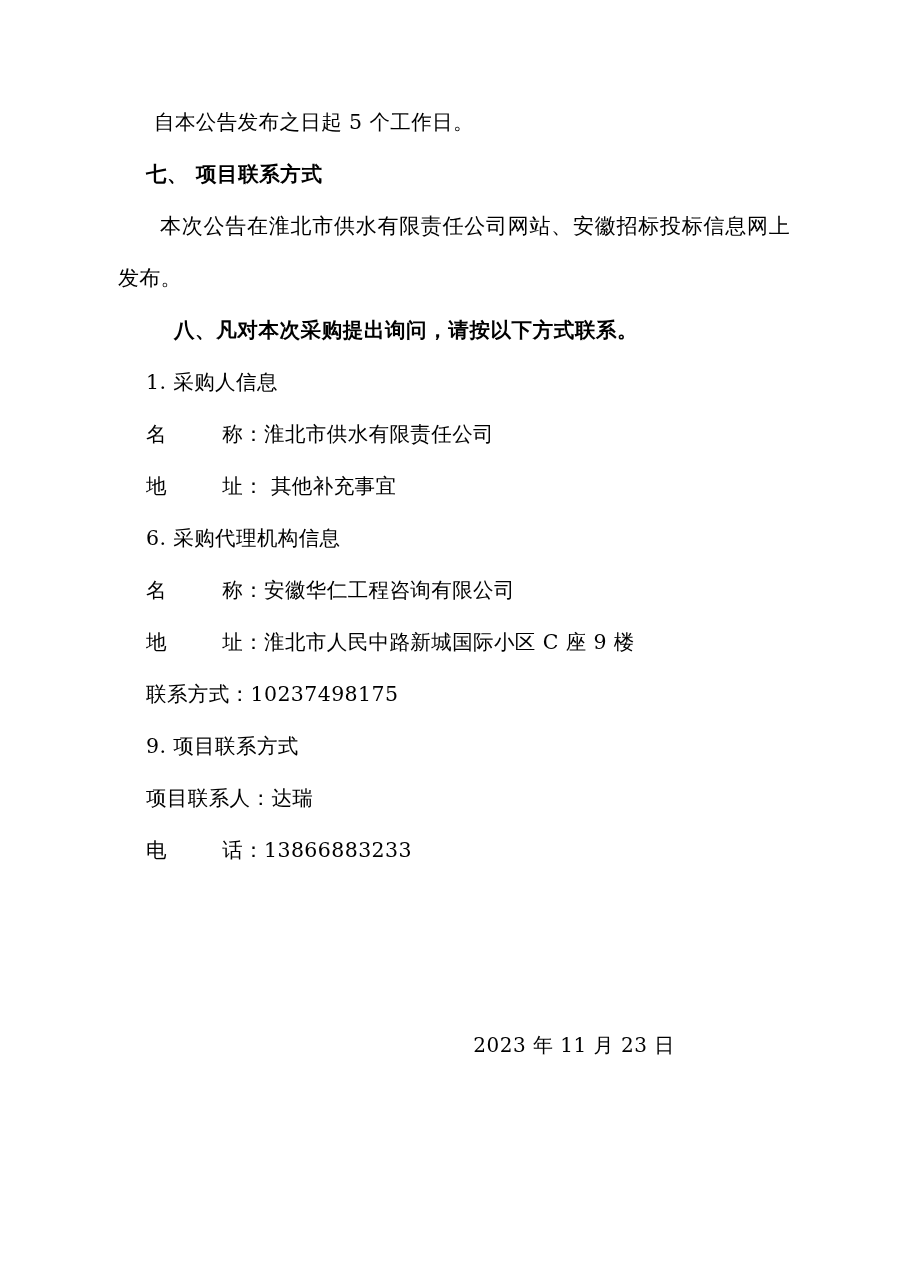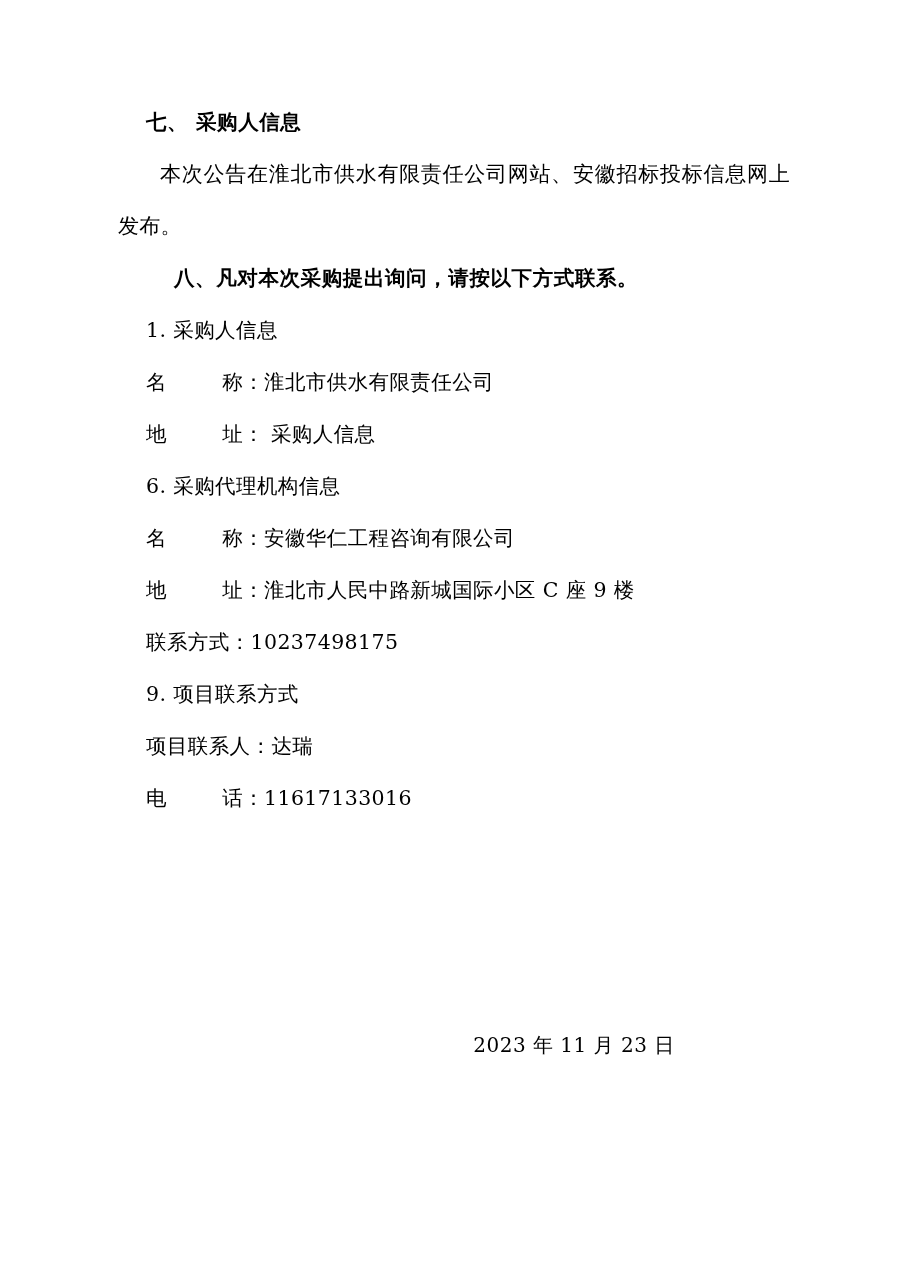--- a/index.html
+++ b/index.html
@@ -67,37 +67,38 @@
     letter-spacing: 0.5px;
   }
 </style>
 </head>
 <body>
 
 <div class="page">
 
   <div class="content">
 
+    <div class="line indent1">自本公告发布之日起 5 个工作日。</div>
 
-    <div class="heading indent2">七、 采购人信息</div>
+    <div class="heading indent2">七、 项目联系方式</div>
 
     <div class="body-flow">本次公告在淮北市供水有限责任公司网站、安徽招标投标信息网上发布。</div>
 
     <div class="heading indent-head">八、凡对本次采购提出询问，请按以下方式联系。</div>
 
     <div class="line indent2">1. 采购人信息</div>
     <div class="line indent2">名        称：淮北市供水有限责任公司</div>
-    <div class="line indent2">地        址： 采购人信息</div>
+    <div class="line indent2">地        址： 其他补充事宜</div>
 
     <div class="line indent2">6. 采购代理机构信息</div>
     <div class="line indent2">名        称：安徽华仁工程咨询有限公司</div>
     <div class="line indent2">地        址：淮北市人民中路新城国际小区 C 座 9 楼</div>
     <div class="line indent2">联系方式：10237498175</div>
 
     <div class="line indent2">9. 项目联系方式</div>
     <div class="line indent2">项目联系人：达瑞</div>
-    <div class="line indent2">电        话：11617133016</div>
+    <div class="line indent2">电        话：13866883233</div>
 
   </div>
 
   <div class="date-line">2023 年 11 月 23 日</div>
 
 </div>
 
 </body></html>

